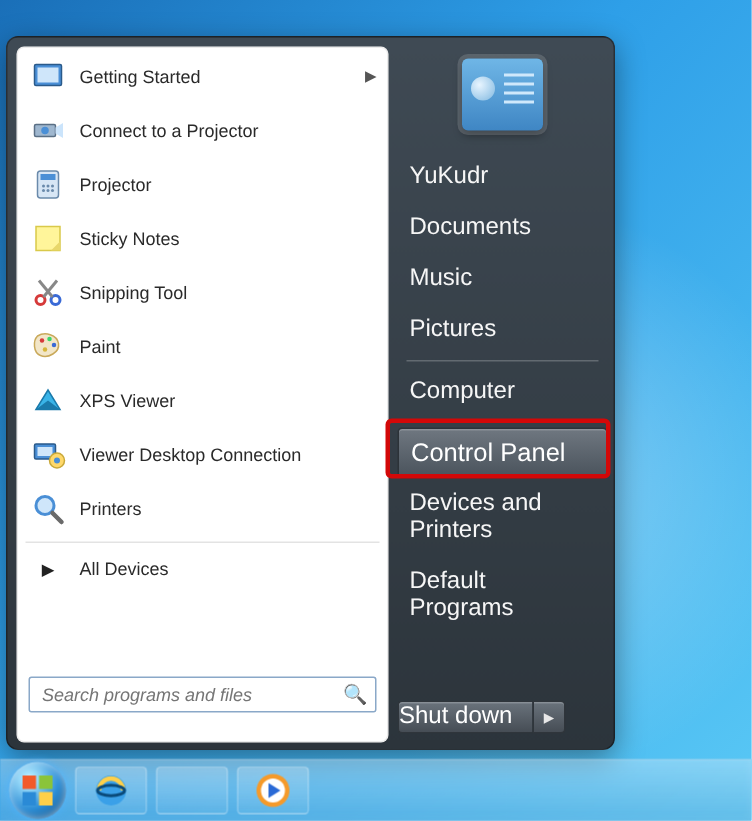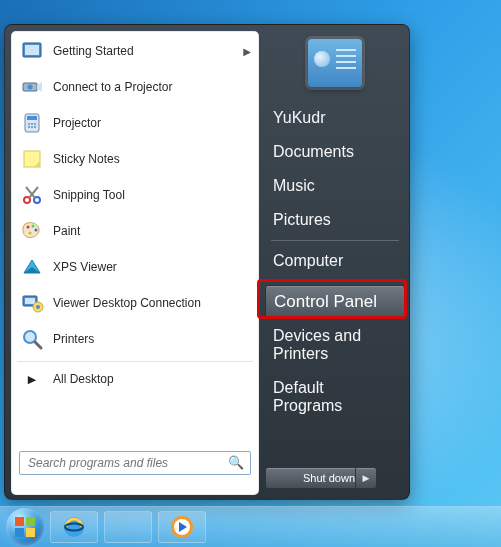--- a/index.html
+++ b/index.html
@@ -34,21 +34,21 @@
   .avatar::after{content:"";position:absolute;right:6px;top:10px;width:20px;height:2px;background:#cfe8fb;
     box-shadow:0 6px 0 #cfe8fb,0 12px 0 #cfe8fb,0 18px 0 #cfe8fb}
   .r-item{font-size:16px;padding:8px 8px;color:#f6f6f6;cursor:default;border-radius:2px}
   .r-sep{height:1px;background:rgba(255,255,255,.22);margin:3px 6px}
   .highlight{position:absolute;border:3px solid #d30808;border-radius:4px;pointer-events:none}
   .ctl-wrap{position:relative}
   .ctl-sel{background:linear-gradient(#6f7780,#4a535c);border:1px solid #2c3238;border-radius:3px;
     box-shadow:inset 0 1px 0 rgba(255,255,255,.2);padding:6px 8px;font-size:17px;color:#fff}
   .shutdown{position:absolute;left:0;bottom:6px;display:flex;width:112px;height:22px}
   .shut-btn{flex:1;background:linear-gradient(#6a737c,#464d55);border:1px solid #2f353b;border-right:none;
-    border-radius:3px 0 0 3px;font-size:11px;color:#fff;display:flex;align-items:center;justify-content:flex-end;
+    border-radius:3px 0 0 3px;font-size:16px;color:#fff;display:flex;align-items:center;justify-content:flex-start;
     box-shadow:inset 0 1px 0 rgba(255,255,255,.2)}
   .shut-arrow{width:20px;background:linear-gradient(#6a737c,#464d55);border:1px solid #2f353b;border-radius:0 3px 3px 0;
     display:flex;align-items:center;justify-content:center;color:#e8e8e8;font-size:9px;
     box-shadow:inset 0 1px 0 rgba(255,255,255,.2)}
   .taskbar{position:absolute;left:0;bottom:0;width:501px;height:40px;
     background:linear-gradient(rgba(230,240,250,.35),rgba(120,160,200,.25));
     border-top:1px solid rgba(255,255,255,.35);backdrop-filter:blur(2px)}
   .tb-items{display:flex;align-items:center;height:100%;padding-left:6px;gap:6px}
   .orb{width:38px;height:38px;border-radius:50%;position:relative;
     background:radial-gradient(circle at 35% 30%,#fff 0%,#a8e6ff 10%,#2b8dd6 55%,#0a3a66 100%);
@@ -161,21 +161,21 @@
                 <circle cx="10" cy="10" r="6" fill="#cfe6fa" stroke="#4a8fd6" stroke-width="2"></circle>
                 <path d="M15 15 L21 21" stroke="#6a6a6a" stroke-width="3" stroke-linecap="round"></path>
               </svg>
             </span>
     <span class="lbl">Printers</span>
     </div>
         </div>
       <div class="sep"></div>
       <div class="all-item">
         <span class="chevr">▶</span>
-        <span>All Desktop</span>
+        <span>All Devices</span>
       </div>
       <div class="search-row">
         <input type="text" placeholder="Search programs and files" style="">
         <span class="mag">🔍</span>
       </div>
     </div>
 
     <div class="right-pane">
       <div class="avatar"></div>
       <div id="right-list">

